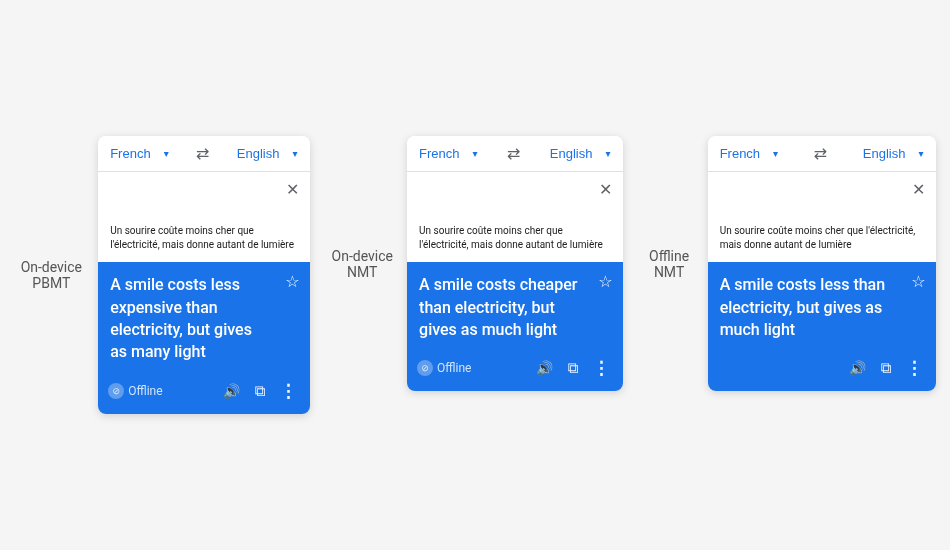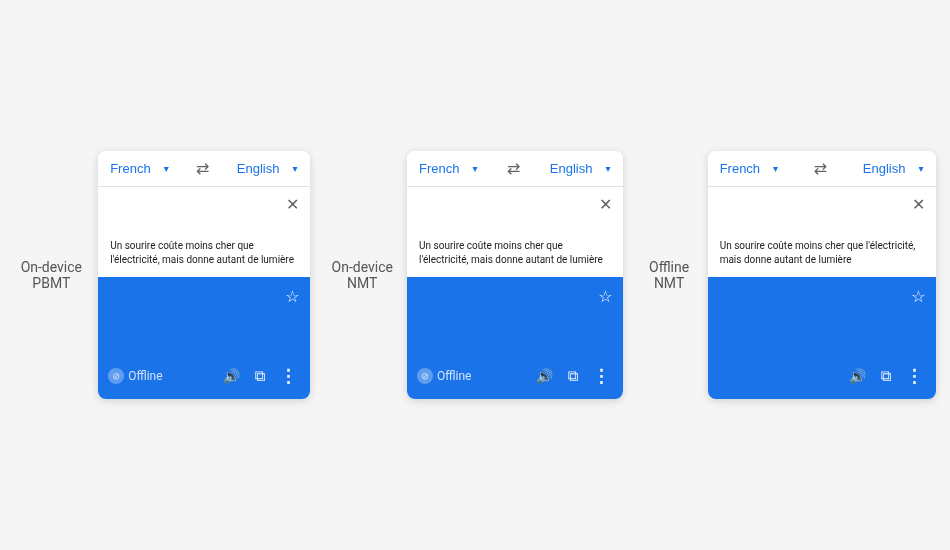--- a/index.html
+++ b/index.html
@@ -174,20 +174,21 @@
           <button class="lang-btn">
             <span>English</span>
             <span class="chevron">▾</span>
           </button>
         </div>
         <div class="input-area">
           <div class="input-text">Un sourire coûte moins cher que l'électricité, mais donne autant de lumière</div>
           <button class="clear-btn"><span>✕</span></button>
         </div>
         <div class="output-area">
+          <div class="output-text">A smile costs less expensive than electricity, but gives as many light</div>
           <button class="star-btn"><span>☆</span></button>
         </div>
         <div class="output-footer">
           <div class="offline-badge">
             <div class="offline-dot">⊘</div>
             <span>Offline</span>
           </div>
           <div class="footer-actions">
             <button class="footer-icon-btn"><span style="font-size:14px;">🔊</span></button>
             <button class="footer-icon-btn"><span style="font-size:15px;">⧉</span></button>
@@ -210,20 +211,21 @@
           <button class="lang-btn">
             <span>English</span>
             <span class="chevron">▾</span>
           </button>
         </div>
         <div class="input-area">
           <div class="input-text">Un sourire coûte moins cher que l'électricité, mais donne autant de lumière</div>
           <button class="clear-btn"><span>✕</span></button>
         </div>
         <div class="output-area">
+          <div class="output-text">A smile costs cheaper than electricity, but gives as much light</div>
           <button class="star-btn"><span>☆</span></button>
         </div>
         <div class="output-footer">
           <div class="offline-badge">
             <div class="offline-dot">⊘</div>
             <span>Offline</span>
           </div>
           <div class="footer-actions">
             <button class="footer-icon-btn"><span style="font-size:14px;">🔊</span></button>
             <button class="footer-icon-btn"><span style="font-size:15px;">⧉</span></button>
@@ -246,20 +248,21 @@
           <button class="lang-btn">
             <span>English</span>
             <span class="chevron">▾</span>
           </button>
         </div>
         <div class="input-area">
           <div class="input-text">Un sourire coûte moins cher que l'électricité, mais donne autant de lumière</div>
           <button class="clear-btn"><span>✕</span></button>
         </div>
         <div class="output-area">
+          <div class="output-text">A smile costs less than electricity, but gives as much light</div>
           <button class="star-btn"><span>☆</span></button>
         </div>
         <div class="output-footer">
           <div class="footer-actions">
             <button class="footer-icon-btn"><span style="font-size:14px;">🔊</span></button>
             <button class="footer-icon-btn"><span style="font-size:15px;">⧉</span></button>
             <button class="footer-icon-btn"><span style="font-size:18px; font-weight:bold;">⋮</span></button>
           </div>
         </div>
       </div>

